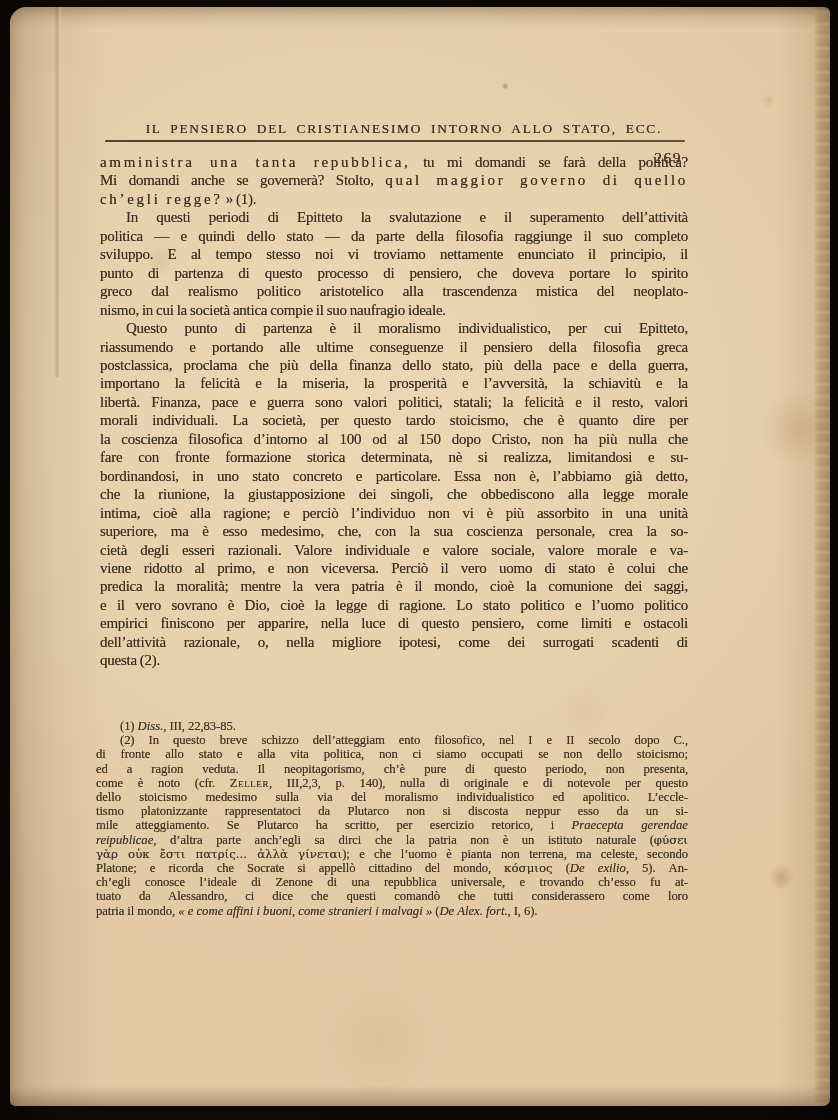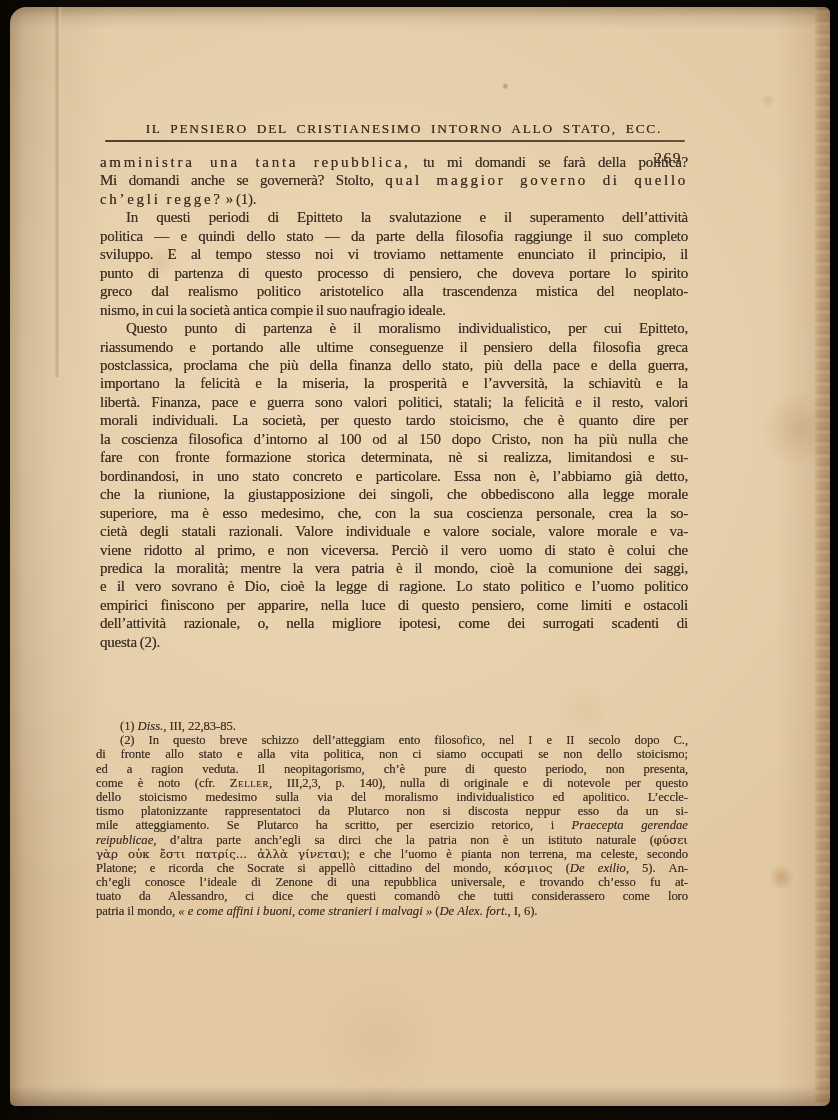--- a/index.html
+++ b/index.html
@@ -113,22 +113,23 @@
         <div class="tline indent"><span>Questo punto di partenza è il moralismo individualistico, per cui Epitteto,</span></div>
         <div class="tline"><span>riassumendo e portando alle ultime conseguenze il pensiero della filosofia greca</span></div>
         <div class="tline"><span>postclassica, proclama che più della finanza dello stato, più della pace e della guerra,</span></div>
         <div class="tline"><span>importano la felicità e la miseria, la prosperità e l’avversità, la schiavitù e la</span></div>
         <div class="tline"><span>libertà. Finanza, pace e guerra sono valori politici, statali; la felicità e il resto, valori</span></div>
         <div class="tline"><span>morali individuali. La società, per questo tardo stoicismo, che è quanto dire per</span></div>
         <div class="tline"><span>la coscienza filosofica d’intorno al 100 od al 150 dopo Cristo, non ha più nulla che</span></div>
         <div class="tline"><span>fare con fronte formazione storica determinata, nè si realizza, limitandosi e su-</span></div>
         <div class="tline"><span>bordinandosi, in uno stato concreto e particolare. Essa non è, l’abbiamo già detto,</span></div>
         <div class="tline"><span>che la riunione, la giustapposizione dei singoli, che obbediscono alla legge morale</span></div>
+        <div class="tline"><span>intima, cioè alla ragione; e perciò l’individuo non vi è più assorbito in una unità</span></div>
         <div class="tline"><span>superiore, ma è esso medesimo, che, con la sua coscienza personale, crea la so-</span></div>
-        <div class="tline"><span>cietà degli statali razionali. Valore individuale e valore sociale, valore morale e va-</span></div>
+        <div class="tline"><span>cietà degli esseri razionali. Valore individuale e valore sociale, valore morale e va-</span></div>
         <div class="tline"><span>viene ridotto al primo, e non viceversa. Perciò il vero uomo di stato è colui che</span></div>
         <div class="tline"><span>predica la moralità; mentre la vera patria è il mondo, cioè la comunione dei saggi,</span></div>
         <div class="tline"><span>e il vero sovrano è Dio, cioè la legge di ragione. Lo stato politico e l’uomo politico</span></div>
         <div class="tline"><span>empirici finiscono per apparire, nella luce di questo pensiero, come limiti e ostacoli</span></div>
         <div class="tline"><span>dell’attività razionale, o, nella migliore ipotesi, come dei surrogati scadenti di</span></div>
         <div class="tline lastline"><span>questa (2).</span></div>
       </div>
     </div>
 
   <div class="footnotes" id="footnotes">

